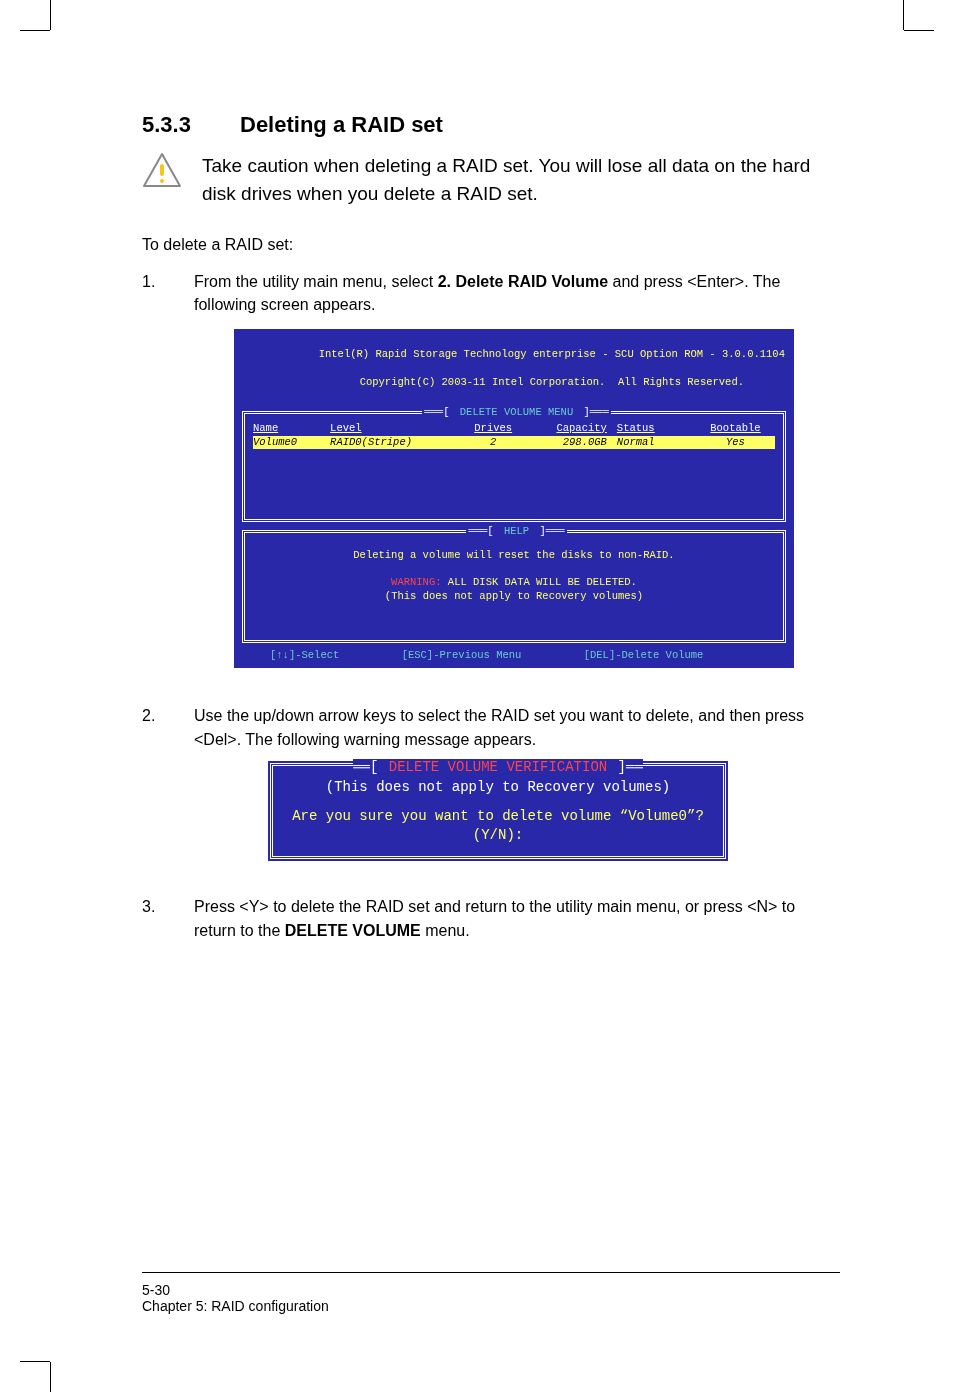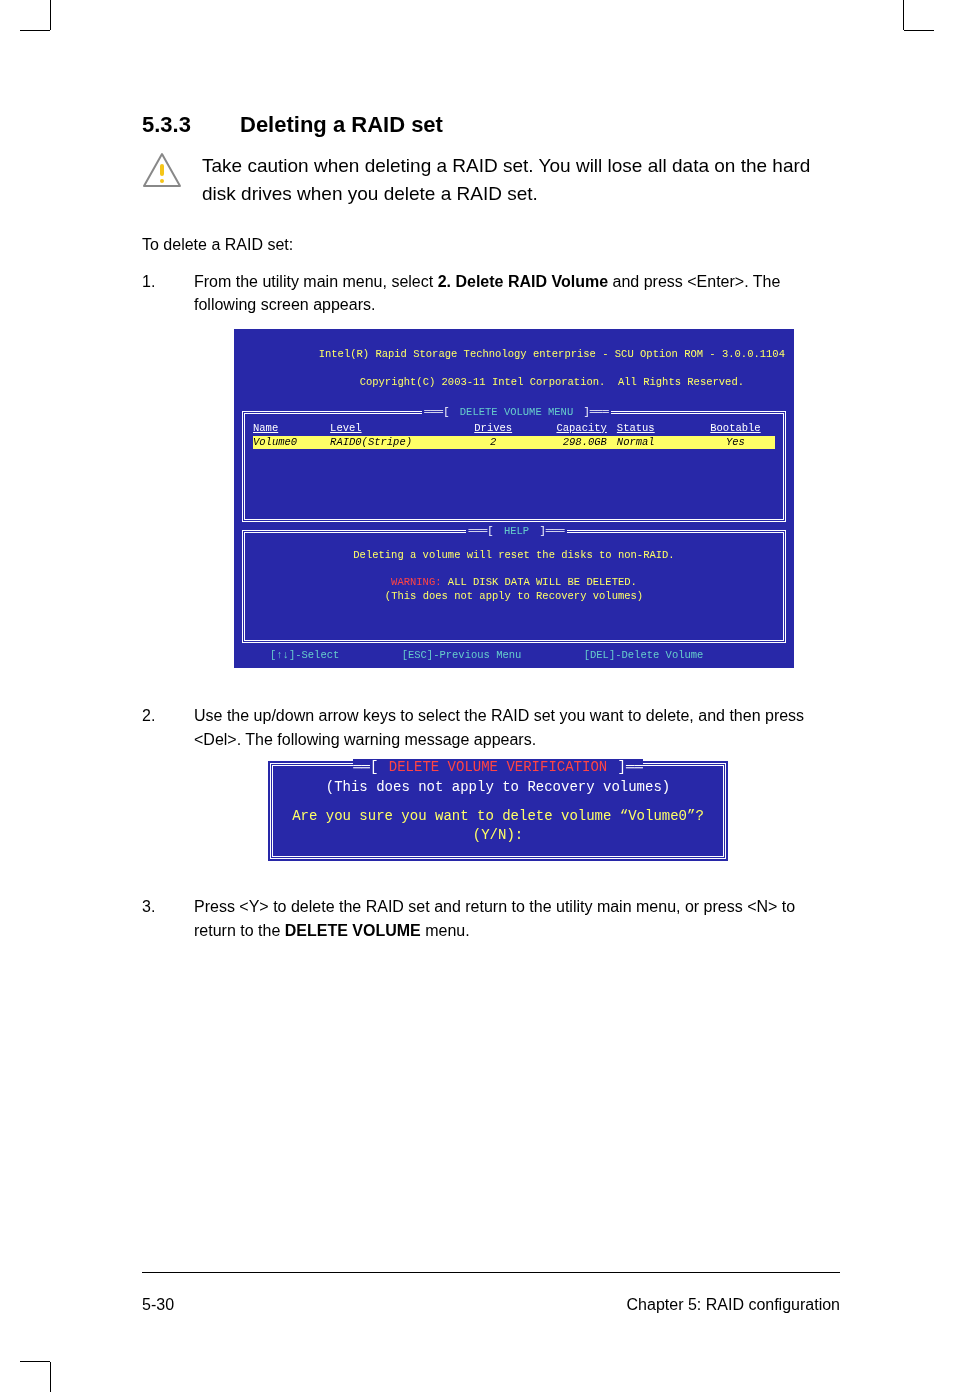--- a/index.html
+++ b/index.html
@@ -95,24 +95,25 @@
   }
   .verify-label .lbl { background:#2828a8; color:#ff4444; padding:0 2px; }
   .verify-label .brackets { color:#fff; background:#2828a8; }
 
   .page-footer {
     position: absolute;
     bottom: 78px;
     left: 142px;
     right: 114px;
     border-top: 1px solid #000;
-    padding-top: 23px;
+    padding-top: 9px;
     display:flex;
     justify-content: space-between;
-    font-size: 16px;
+    font-size: 14px;
+    flex-direction: column;
   }
 </style>
 </head>
 <body>
 
 <div class="page">
   <div class="crop-tl-v"></div>
   <div class="crop-tl-h"></div>
   <div class="crop-tr-v"></div>
   <div class="crop-tr-h"></div>

